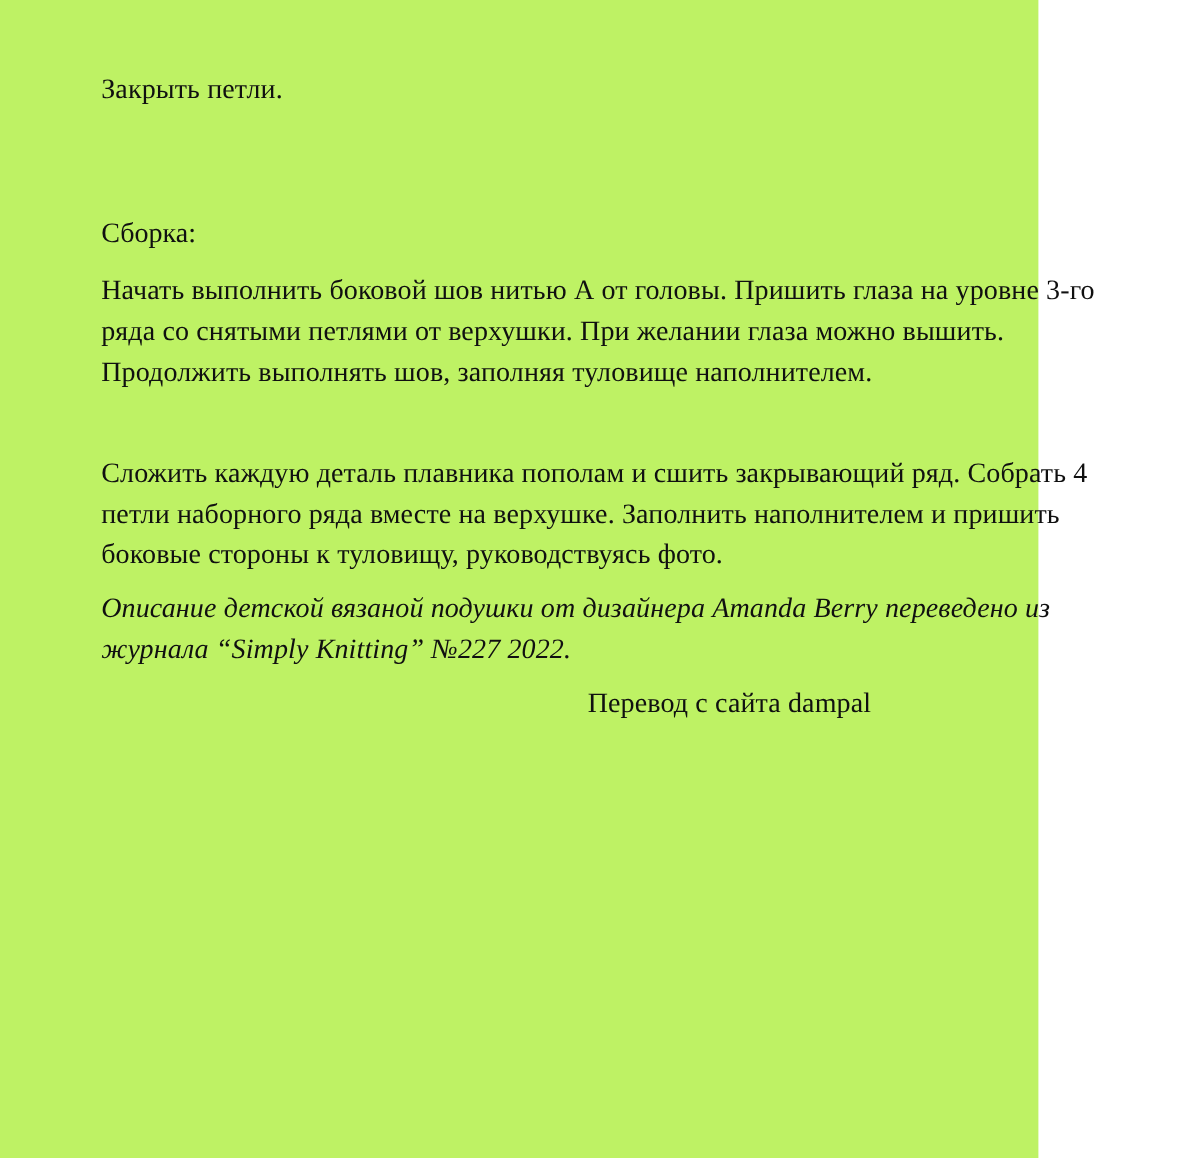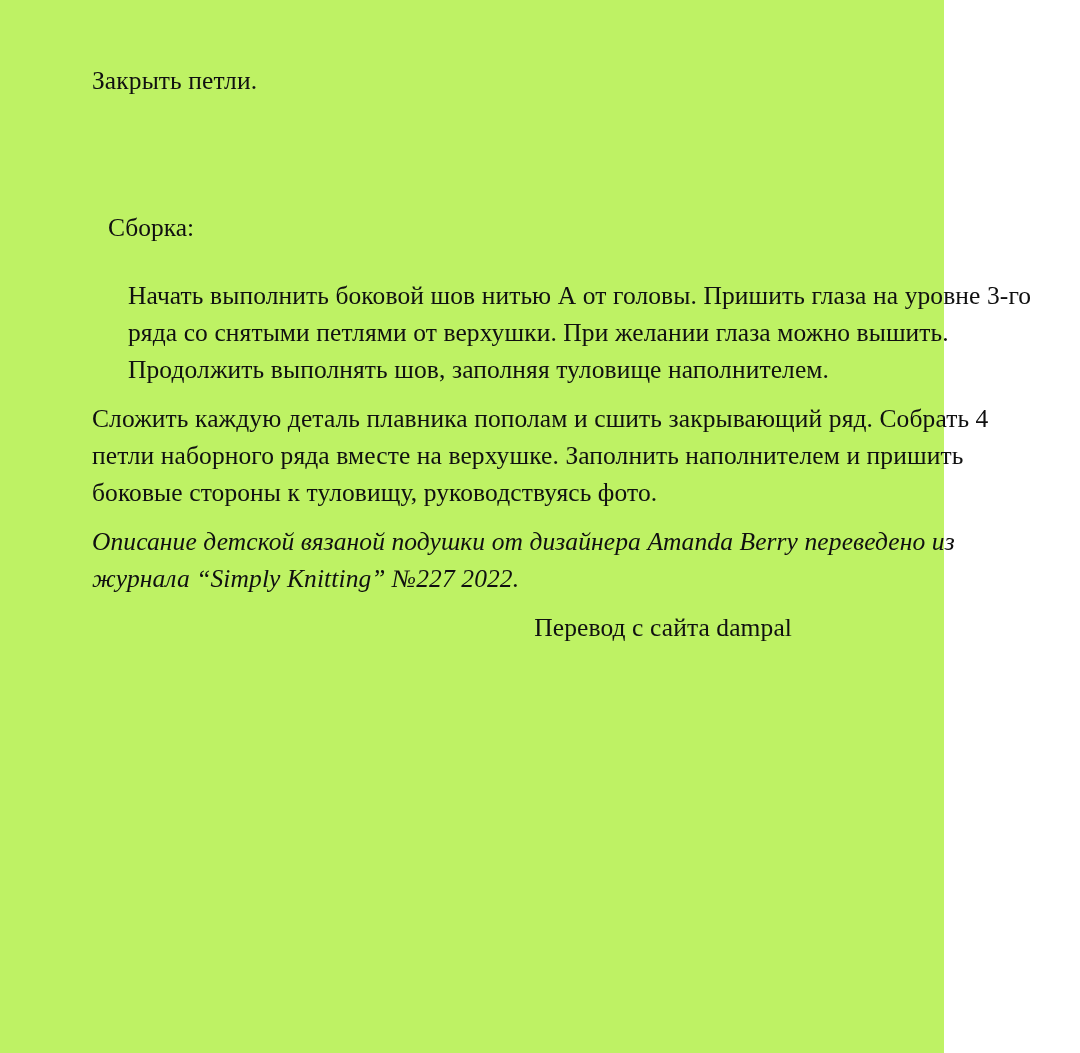--- a/index.html
+++ b/index.html
@@ -42,26 +42,26 @@
   
   .sp-closing   { margin-bottom: 0; }
   .gap-large    { height: 94px; }
   .gap-heading  { height: 15px; }
   .gap-para     { height: 12px; }
   .gap-para-sm  { height: 12px; }
 
   .heading {
     font-size: 25.5px;
     line-height: 37px;
-    margin: 16px;
+    margin: 0;
     color: #101010;
     font-weight: normal;
   }
-  .block-assembly { width: 948px; margin-left: 36px; }
-  .block-fold     { width: 900px; }
+  .block-assembly { width: 948px; }
+  .block-fold     { width: 900px; margin-top: 43px; }
   .block-credit   { width: 930px; font-style: italic; }
   .block-source   { width: 700px; text-align: right; }
 </style>
 </head>
 <body>
 
 <div class="page">
   <div class="content">
 
     <p class="para sp-closing">Закрыть петли.</p>

